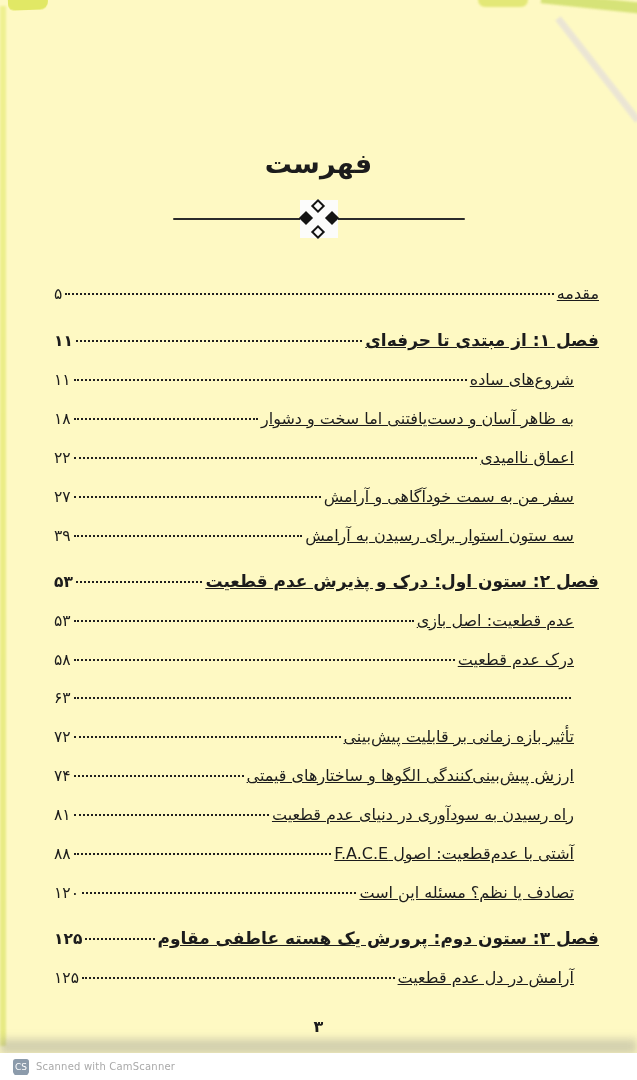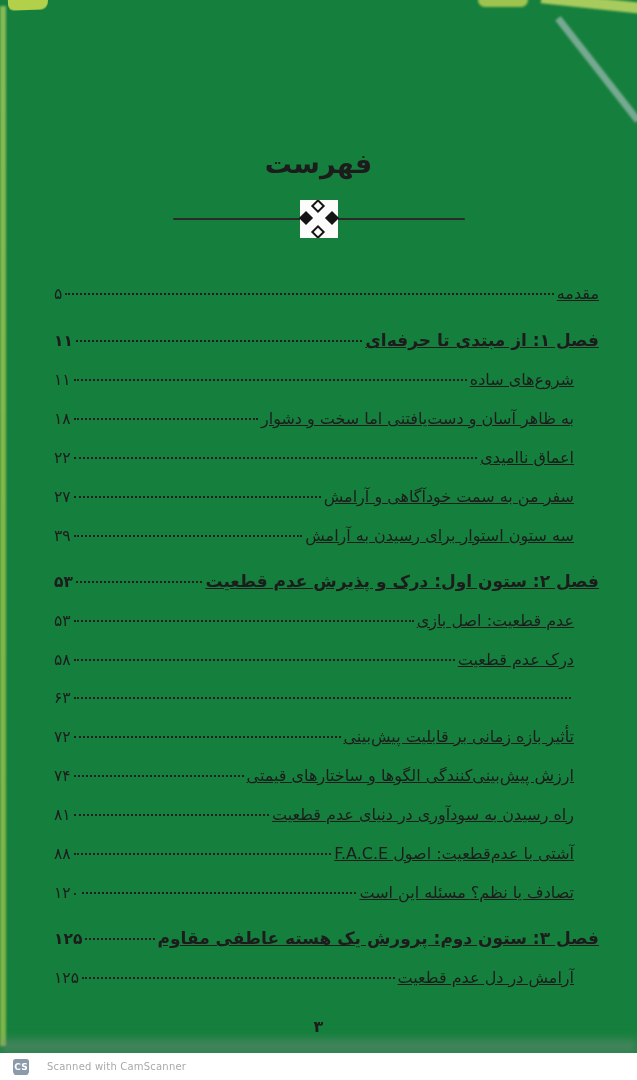--- a/index.html
+++ b/index.html
@@ -1,18 +1,18 @@
 <!DOCTYPE html>
 <html lang="fa"><head>
 <meta charset="utf-8">
 <style>
   html,body{margin:0;padding:0;background:#e9e9e9;}
   .page{
     position:relative;width:637px;height:1080px;margin:0 auto;
-    background:#15803d;overflow:hidden;
+    background:#fef9c3;overflow:hidden;
     font-family:"DejaVu Sans","Liberation Sans",sans-serif;
     color:#1c1c1c;
   }
   
   .edge-left{position:absolute;left:0;top:6px;bottom:34px;width:6px;
     background:linear-gradient(180deg,#e3ea6a, #dce455 45%, #d5df52);opacity:.55;filter:blur(1px);}
   .mark-top-left{position:absolute;left:8px;top:-3px;width:40px;height:13px;
     background:#dbe44e;border-radius:0 0 8px 6px;opacity:.8;filter:blur(.6px);transform:rotate(-2deg);}
   .mark-top-mid{position:absolute;left:478px;top:-3px;width:50px;height:10px;
     background:#d8e157;border-radius:0 0 7px 7px;opacity:.7;filter:blur(.8px);}
@@ -39,22 +39,22 @@
   .row.intro{margin-bottom:21px;}
   .leader{flex:1 1 auto;min-width:14px;border-bottom:2.5px dotted #1f1f1f;margin:0 3px;transform:translateY(-4px);}
   .num{font-size:15.5px;white-space:nowrap;}
   
   .folio{position:absolute;left:0;right:0;bottom:44px;text-align:center;font-size:16px;font-weight:bold;}
   .shadow-band{position:absolute;left:0;right:0;bottom:26px;height:15px;
     background:rgba(140,140,140,.38);filter:blur(4px);}
   .scan-strip{position:absolute;left:0;right:0;bottom:0;height:27px;background:#fff;
     display:flex;align-items:center;padding-left:13px;box-sizing:border-box;}
   .cs-badge{width:16px;height:15px;border-radius:2.5px;background:#8c9bab;color:#fff;
-    font-size:9px;font-weight:bold;display:flex;align-items:center;justify-content:center;
-    margin-right:18px;box-shadow:0 2px 0 -1px #8c9bab;}
+    font-size:9px;font-weight:normal;display:flex;align-items:center;justify-content:center;
+    margin-right:7px;box-shadow:0 2px 0 -1px #8c9bab;}
   .scan-text{font-size:10px;color:#a9a9a9;letter-spacing:.2px;}
 </style>
 </head>
 <body>
 
 <div class="page">
 
   <div class="edge-left"></div>
   <div class="mark-top-left"></div>
   <div class="mark-top-mid"></div>

